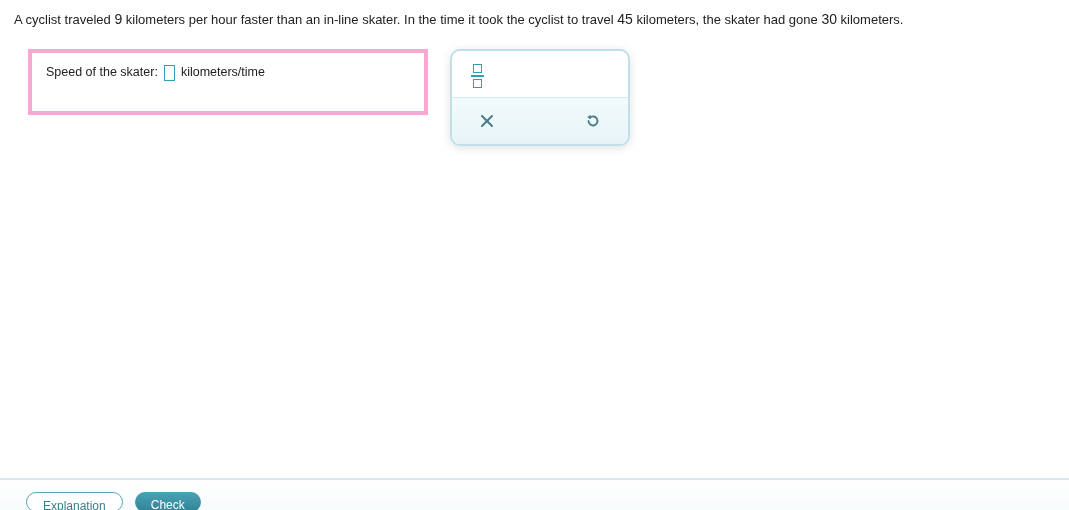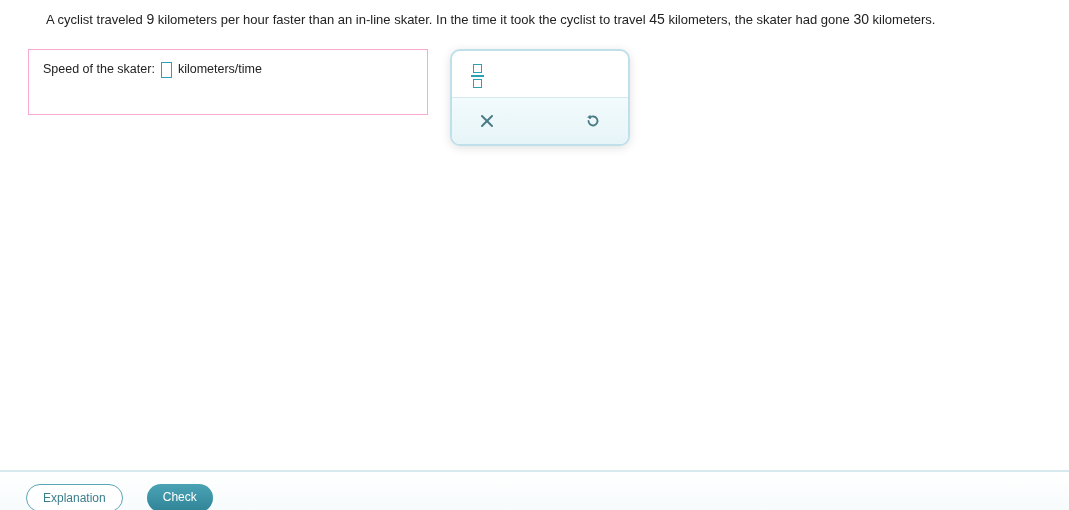--- a/index.html
+++ b/index.html
@@ -9,31 +9,30 @@
     font-family: Verdana, Geneva, sans-serif;
     font-size: 13px;
     color: #222;
     background: #fff;
     overflow: hidden;
     position: relative;
   }
   .question {
     padding: 8px 14px 0 14px;
     line-height: 1.6;
-    margin-left: 32px;
   }
   .question .num { font-size: 14px; }
   .work-area {
     padding: 18px 14px 0 28px;
     display: flex;
     align-items: flex-start;
     gap: 22px;
   }
   .answer-box {
-    border: 1px solid #f9a8d4;
+    border: 4px solid #f9a8d4;
     width: 400px;
     height: 66px;
     padding: 12px 14px;
     display: flex;
     align-items: flex-start;
     gap: 6px;
     font-size: 12.5px;
   }
   .answer-box .field {
     display: inline-block;
@@ -85,23 +84,23 @@
   }
   .frac-icon .bar {
     width: 13px; height: 1.5px; background: #2f9fb3;
   }
   .footer {
     position: absolute;
     left: 0; right: 0; bottom: 0;
     border-top: 2px solid #d7e9ee;
     background: linear-gradient(#ffffff,#f7fbfc);
     padding: 10px 0 0 26px;
-    height: 40px;
+    height: 32px;
     display: flex;
-    gap: 24px;
+    gap: 12px;
     overflow: hidden;
   }
   .pill {
     border-radius: 16px;
     padding: 6px 16px 6px 16px;
     font-size: 12px;
     cursor: pointer;
     position: relative;
     top: 2px;
   }

